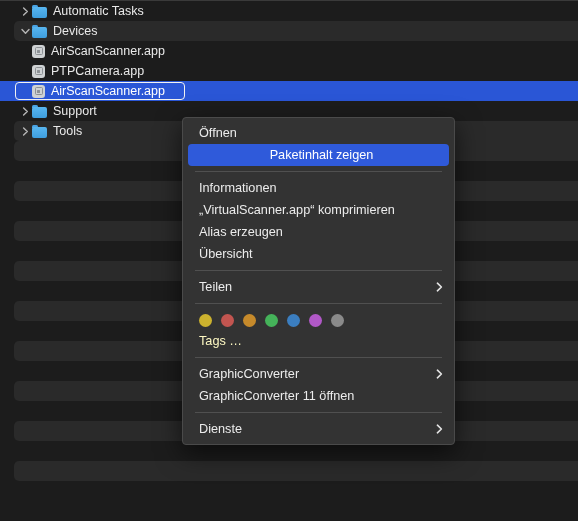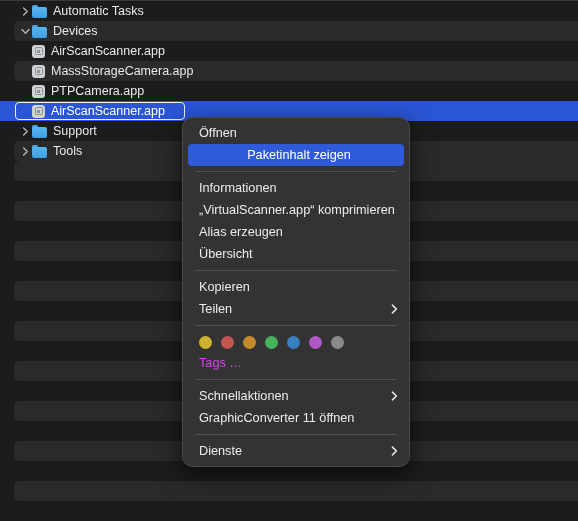--- a/index.html
+++ b/index.html
@@ -140,23 +140,23 @@
     border: 1.5px solid #f2f2f2;
     border-radius: 4px;
     background: transparent;
   }
   .row.selected .row-content { color: #ffffff; }
 
   
   .context-menu {
     position: absolute;
     left: 182px; top: 117px;
-    width: 228px;
+    width: 273px;
     background: #333333;
-    border-radius: 11px;
+    border-radius: 4px;
     border: 1px solid #4a4a4a;
     box-shadow: 0 8px 26px rgba(0,0,0,0.62);
     padding: 4px 0 4px 0;
     box-sizing: border-box;
     overflow: hidden;
   }
   .menu-item {
     height: 22px;
     display: flex;
     align-items: center;
@@ -174,21 +174,21 @@
     content: "";
     position: absolute;
     left: 5px; right: 5px; top: 0; bottom: 0;
     background: #2f5ada;
     border-radius: 4px;
     z-index: 0;
   }
   .menu-item.highlight .label,
   .menu-item.highlight .chev { position: relative; z-index: 1; text-align: center; }
 
-  .menu-item.dim { color: #d946ef; padding-left: 16px; }
+  .menu-item.dim { color: #fef9c3; padding-left: 16px; }
 
   .chev {
     flex: none;
     margin-left: 8px;
     display: flex;
     align-items: center;
   }
   .chev svg { display: block; }
 
   .menu-sep {
@@ -247,27 +247,20 @@
           <span>Devices</span>
         </div>
       </div>
       <div class="row plain">
         <div class="stripe"></div>
         <div class="row-content">
           <span class="app-icon indent-child"></span>
           <span>AirScanScanner.app</span>
         </div>
       </div>
-      <div class="row">
-        <div class="stripe"></div>
-        <div class="row-content">
-          <span class="app-icon indent-child"></span>
-          <span>MassStorageCamera.app</span>
-        </div>
-      </div>
       <div class="row plain">
         <div class="stripe"></div>
         <div class="row-content">
           <span class="app-icon indent-child"></span>
           <span>PTPCamera.app</span>
         </div>
       </div>
       <div class="row plain selected">
         <div class="stripe"></div>
         <div class="sel-fill"></div>
@@ -374,23 +367,20 @@
       <div class="menu-item">
         <span class="label">„VirtualScanner.app“ komprimieren</span>
       </div>
       <div class="menu-item">
         <span class="label">Alias erzeugen</span>
       </div>
       <div class="menu-item">
         <span class="label">Übersicht</span>
       </div>
       <div class="menu-sep"></div>
-      <div class="menu-item">
-        <span class="label">Kopieren</span>
-      </div>
       <div class="menu-item">
         <span class="label">Teilen</span>
         <span class="chev">
           <svg width="9" height="10" viewBox="0 0 9 10">
             <path d="M2.4 1.2 L6.4 5 L2.4 8.8" fill="none" stroke="#e3e3e3" stroke-width="1.6" stroke-linecap="round" stroke-linejoin="round"></path>
           </svg>
         </span>
       </div>
       <div class="menu-sep"></div>
       <div class="tag-row">
@@ -400,21 +390,21 @@
         <span class="tag-dot" style="background: rgb(69, 179, 90);"></span>
         <span class="tag-dot" style="background: rgb(59, 126, 192);"></span>
         <span class="tag-dot" style="background: rgb(177, 88, 199);"></span>
         <span class="tag-dot" style="background: rgb(138, 138, 138);"></span>
       </div>
       <div class="menu-item dim">
         <span class="label">Tags …</span>
       </div>
       <div class="menu-sep"></div>
       <div class="menu-item">
-        <span class="label">Schnellaktionen</span>
+        <span class="label">GraphicConverter</span>
         <span class="chev">
           <svg width="9" height="10" viewBox="0 0 9 10">
             <path d="M2.4 1.2 L6.4 5 L2.4 8.8" fill="none" stroke="#e3e3e3" stroke-width="1.6" stroke-linecap="round" stroke-linejoin="round"></path>
           </svg>
         </span>
       </div>
       <div class="menu-item">
         <span class="label">GraphicConverter 11 öffnen</span>
       </div>
       <div class="menu-sep"></div>

